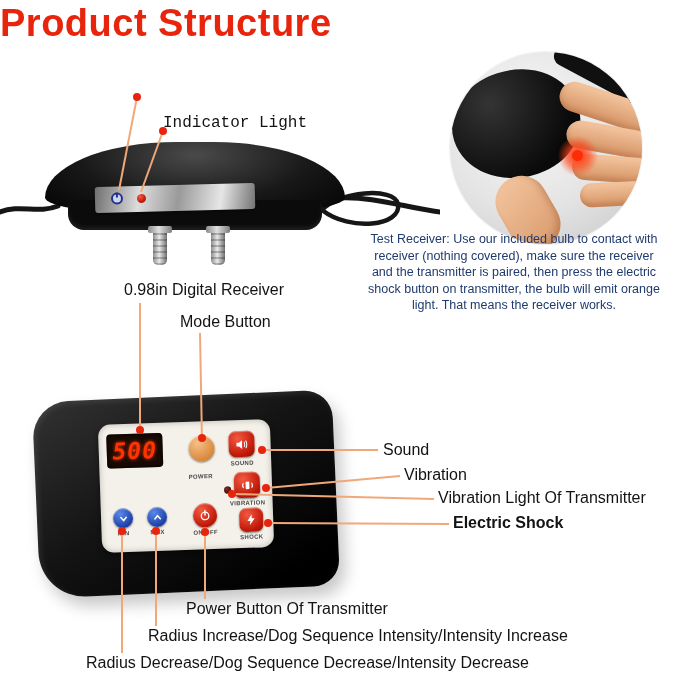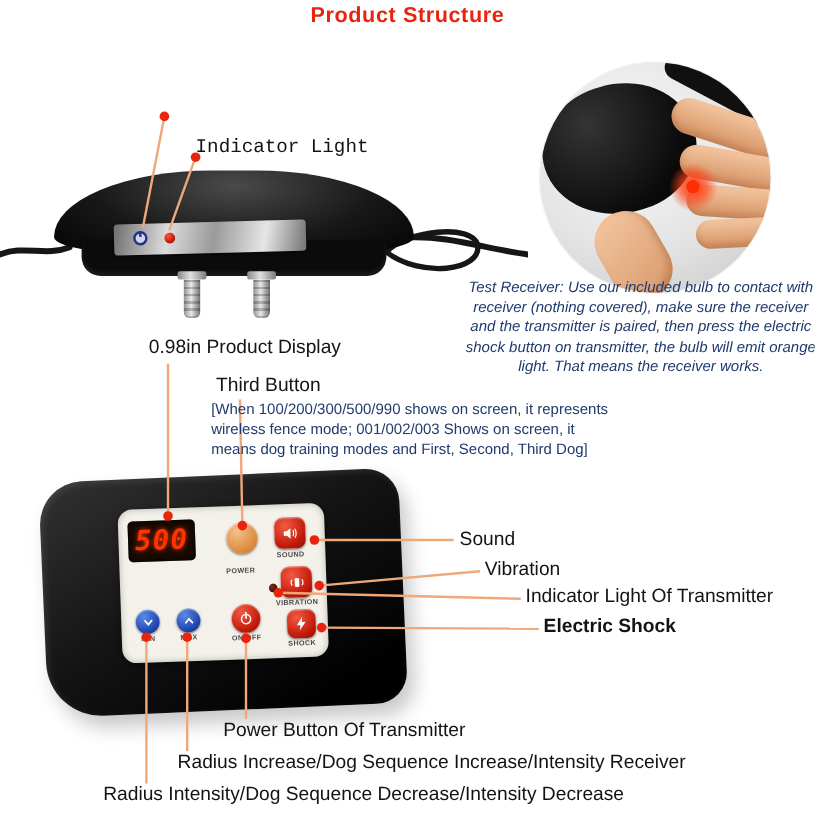--- a/index.html
+++ b/index.html
@@ -9,22 +9,22 @@
     --note:#1f3a6e;
     --display-digits:#ff3300;
   }
   *{margin:0;padding:0;box-sizing:border-box;}
   html,body{background:#fff;}
   .page{
     position:relative;width:679px;height:697px;background:#ffffff;
     font-family:"Liberation Sans",sans-serif;overflow:hidden;
   }
   .title{
-    position:absolute;left:0;top:2px;width:100%;text-align:center;
-    font-size:18px;font-weight:bold;color:var(--title);letter-spacing:.5px;
+    position:absolute;left:0;top:2px;width:100%;text-align:left;
+    font-size:38px;font-weight:bold;color:var(--title);letter-spacing:.5px;
   }
   .label{
     position:absolute;font-size:16px;color:#131313;white-space:nowrap;z-index:30;
   }
   .note{
     position:absolute;font-size:12.5px;color:var(--note);line-height:1.32;z-index:30;
   }
   .connectors{position:absolute;left:0;top:0;z-index:20;}
   .connectors line{stroke:var(--connector);stroke-width:2;}
   .connectors circle{fill:var(--dot);}
@@ -259,28 +259,27 @@
     <line x1="205" y1="532" x2="205" y2="599"></line>
       <circle cx="205" cy="532" r="4"></circle>
     <line x1="156" y1="531" x2="156" y2="626"></line>
       <circle cx="156" cy="531" r="4"></circle>
     <line x1="122" y1="531" x2="122" y2="653"></line>
       <circle cx="122" cy="531" r="4"></circle>
   </svg>
 
   <div class="label" style="left:163px;top:114px;font-family:Liberation Mono, monospace;">Indicator Light</div>
 
-  <div class="note" style="left:388px;top:231px;width:292px;text-align:center;font-style:italic;">Test Receiver: Use our included bulb to contact with receiver (nothing covered), make sure the receiver and the transmitter is paired, then press the electric shock button on transmitter, the bulb will emit orange light. That means the receiver works.</div>
-
-  <div class="label" style="left:124px;top:281px;">0.98in Product Display</div>
-  <div class="label" style="left:180px;top:313px;">Third Button</div>
-  <div class="note" style="left:176px;top:333px;width:342px;">[When 100/200/300/500/990 shows on screen, it represents wireless fence mode; 001/002/003 Shows on screen, it means dog training modes and First, Second, Third Dog]</div>
+  <div class="note" style="left:368px;top:231px;width:292px;text-align:center;">Test Receiver: Use our included bulb to contact with receiver (nothing covered), make sure the receiver and the transmitter is paired, then press the electric shock button on transmitter, the bulb will emit orange light. That means the receiver works.</div>
+
+  <div class="label" style="left:124px;top:281px;">0.98in Digital Receiver</div>
+  <div class="label" style="left:180px;top:313px;">Mode Button</div>
 
   <div class="label" style="left:383px;top:441px;">Sound</div>
   <div class="label" style="left:404px;top:466px;">Vibration</div>
-  <div class="label" style="left:438px;top:489px;">Indicator Light Of Transmitter</div>
+  <div class="label" style="left:438px;top:489px;">Vibration Light Of Transmitter</div>
   <div class="label" style="left:453px;top:514px;font-weight:bold;">Electric Shock</div>
 
   <div class="label" style="left:186px;top:600px;">Power Button Of Transmitter</div>
-  <div class="label" style="left:148px;top:627px;">Radius Increase/Dog Sequence Increase/Intensity Receiver</div>
-  <div class="label" style="left:86px;top:654px;">Radius Intensity/Dog Sequence Decrease/Intensity Decrease</div>
+  <div class="label" style="left:148px;top:627px;">Radius Increase/Dog Sequence Intensity/Intensity Increase</div>
+  <div class="label" style="left:86px;top:654px;">Radius Decrease/Dog Sequence Decrease/Intensity Decrease</div>
 
 </div>
 
 </body></html>

